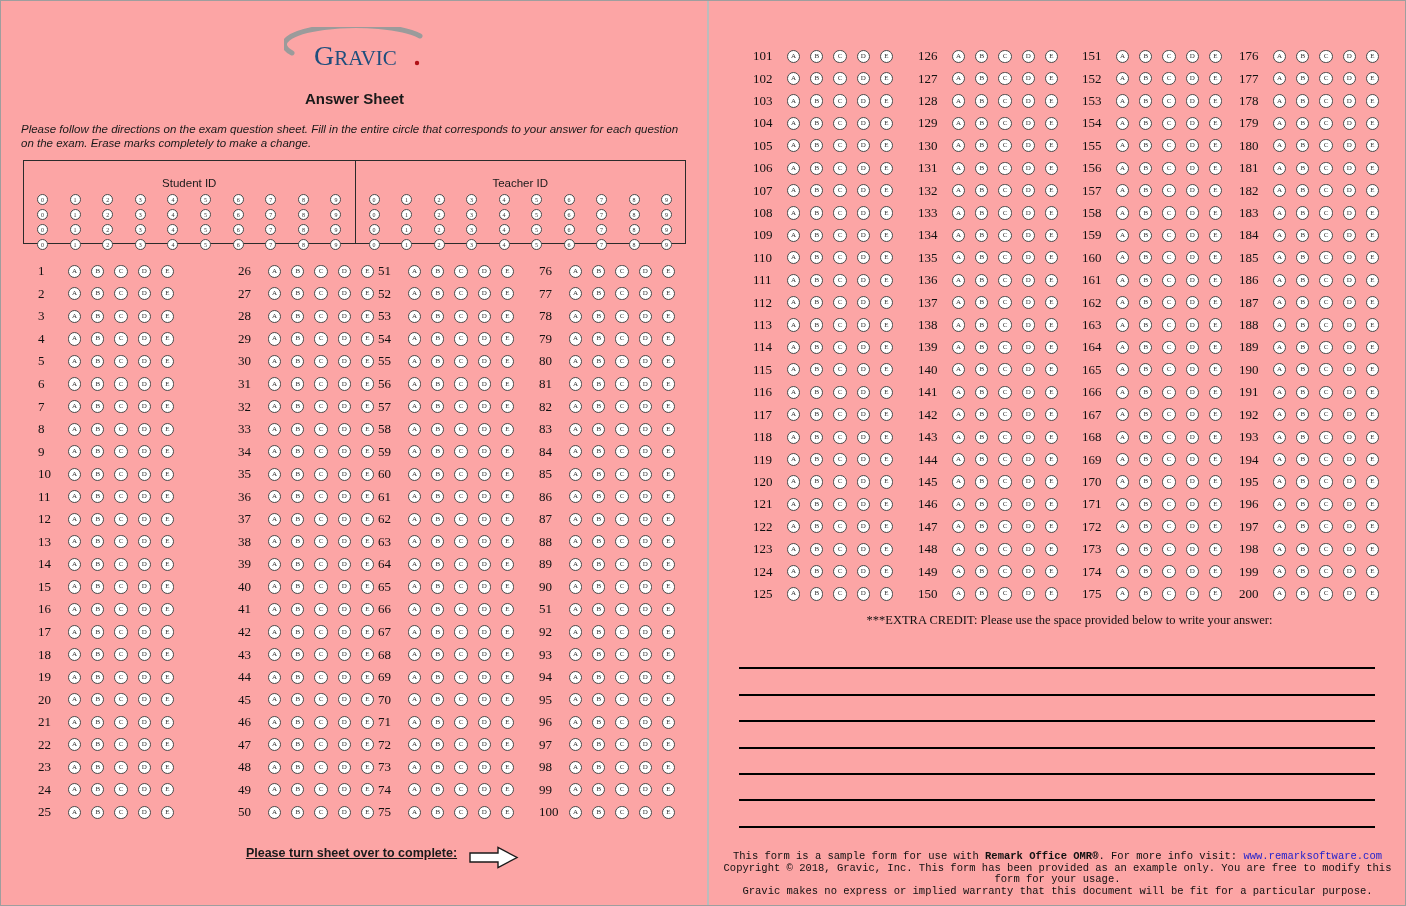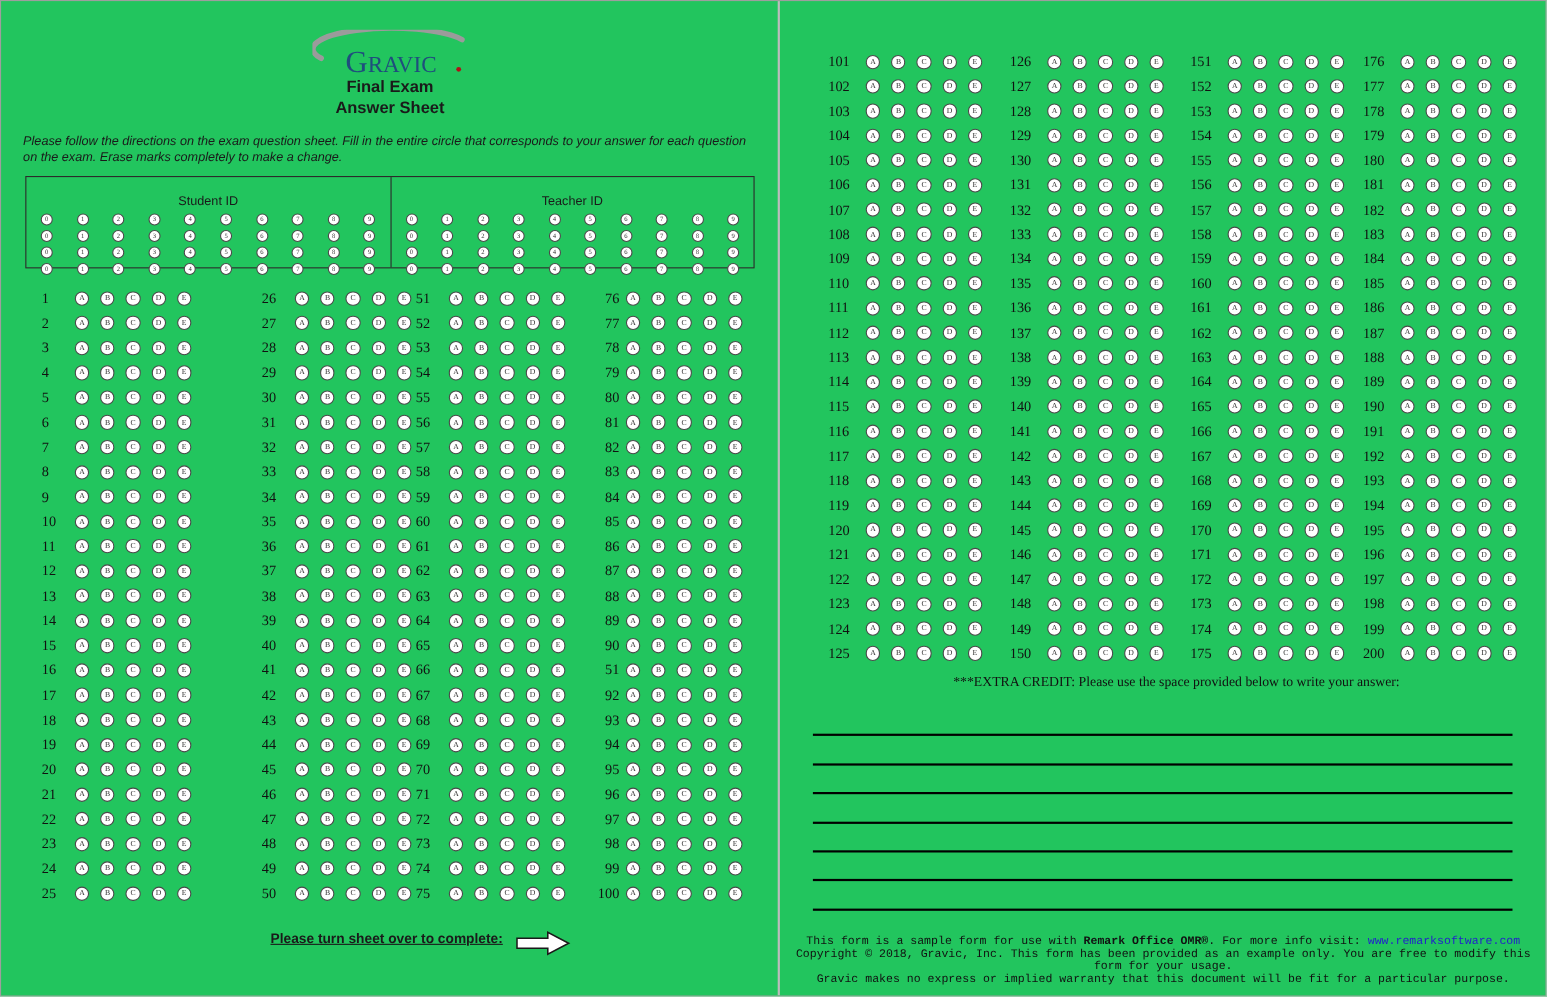--- a/index.html
+++ b/index.html
@@ -1,19 +1,19 @@
 <!DOCTYPE html>
 <html><head>
 <meta charset="utf-8">
 <style>
   * { margin:0; padding:0; box-sizing:border-box; }
   html,body { background:#e8e8e8; }
   .sheet {
     position:relative; width:1406px; height:906px;
-    background:#22c55e; border:1px solid #9e9e9e;
+    background:#fca5a5; border:1px solid #9e9e9e;
     font-family:"Liberation Sans", sans-serif; color:#111;
     overflow:hidden;
   }
   .page-divider { position:absolute; left:706px; top:0; width:2px; height:100%; background:#bcbcbc; }
 
   
   .logo-wrap { position:absolute; left:283px; top:26px; width:145px; height:44px; }
   .title { position:absolute; left:0; width:707px; text-align:center; font-size:15px; font-weight:bold; color:#1a1a1a; }
   .title1 { top:70px; }
   .title2 { top:89px; }
@@ -86,21 +86,20 @@
   <div class="logo-wrap">
     <svg width="145" height="44" viewBox="0 0 145 44">
       <path d="M 8 26 A 64 17 0 0 1 136 9" fill="none" stroke="#9b9b9b" stroke-width="5" stroke-linecap="round"></path>
       <text x="30" y="38" font-family="Liberation Serif, serif" fill="#1f4e7d">
         <tspan font-size="28">G</tspan><tspan font-size="21">RAVIC</tspan>
       </text>
       <circle cx="133" cy="36" r="2.2" fill="#b01117"></circle>
     </svg>
   </div>
 
-  <div class="title title1">Final Exam</div>
   <div class="title title2">Answer Sheet</div>
 
   <div class="instructions">Please follow the directions on the exam question sheet. Fill in the entire circle that corresponds to your answer for each question on the exam. Erase marks completely to make a change.</div>
 
   <div class="id-grid">
     <div class="id-half">
       <div class="id-title">Student ID</div>
       <div class="id-rows">
           <div class="id-row">
             <span class="bubble id-bubble">0</span>
@@ -956,21 +955,21 @@
         <span class="qnum">75</span>
         <span class="qbubbles">
           <span class="bubble">A</span>
           <span class="bubble">B</span>
           <span class="bubble">C</span>
           <span class="bubble">D</span>
           <span class="bubble">E</span>
         </span>
       </div>
     </div>
-  <div class="qcol p1" style="left:538px; top:259px;text-align:right;">
+  <div class="qcol p1" style="left:538px; top:259px;">
       <div class="qrow">
         <span class="qnum">76</span>
         <span class="qbubbles">
           <span class="bubble">A</span>
           <span class="bubble">B</span>
           <span class="bubble">C</span>
           <span class="bubble">D</span>
           <span class="bubble">E</span>
         </span>
       </div>

